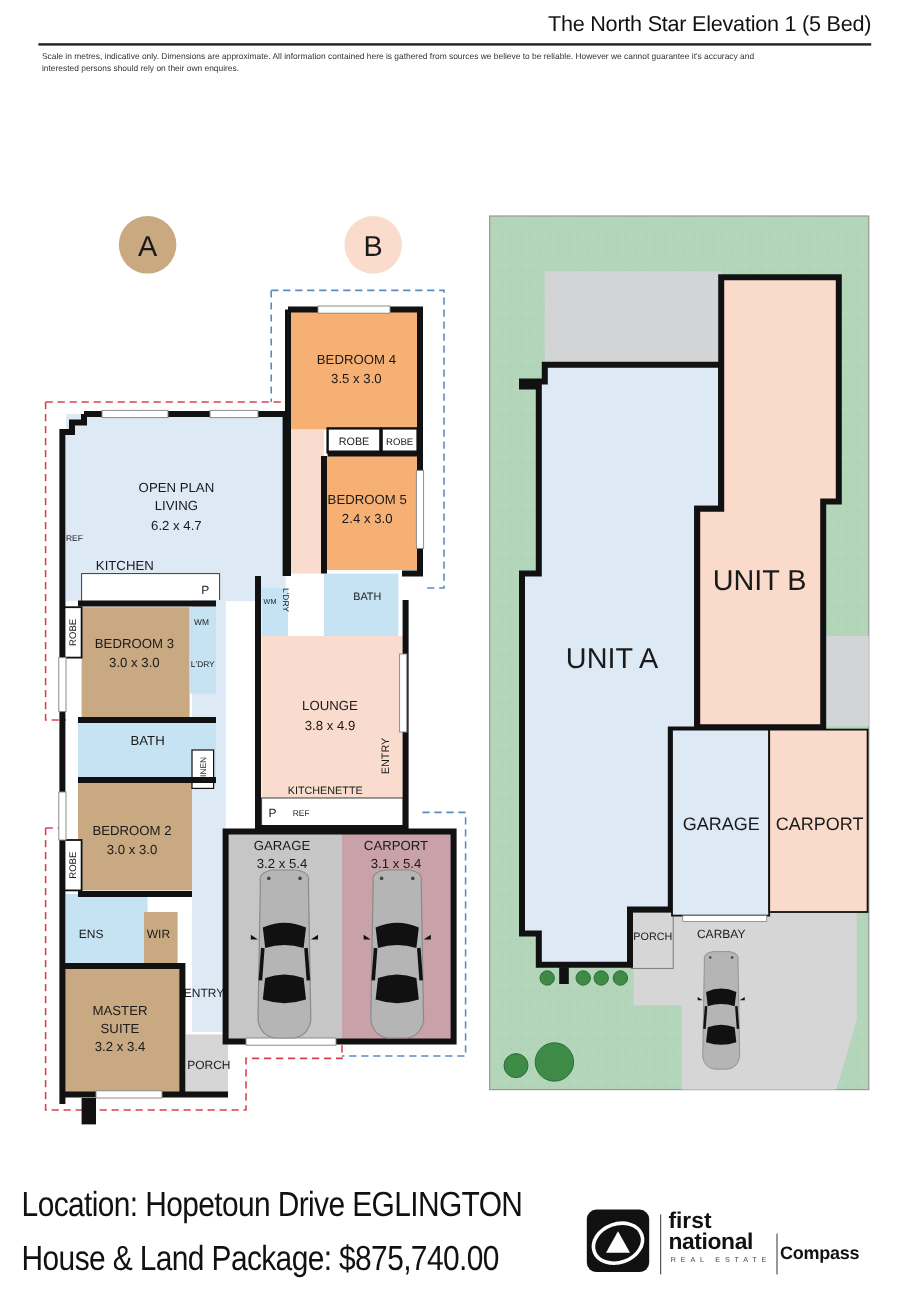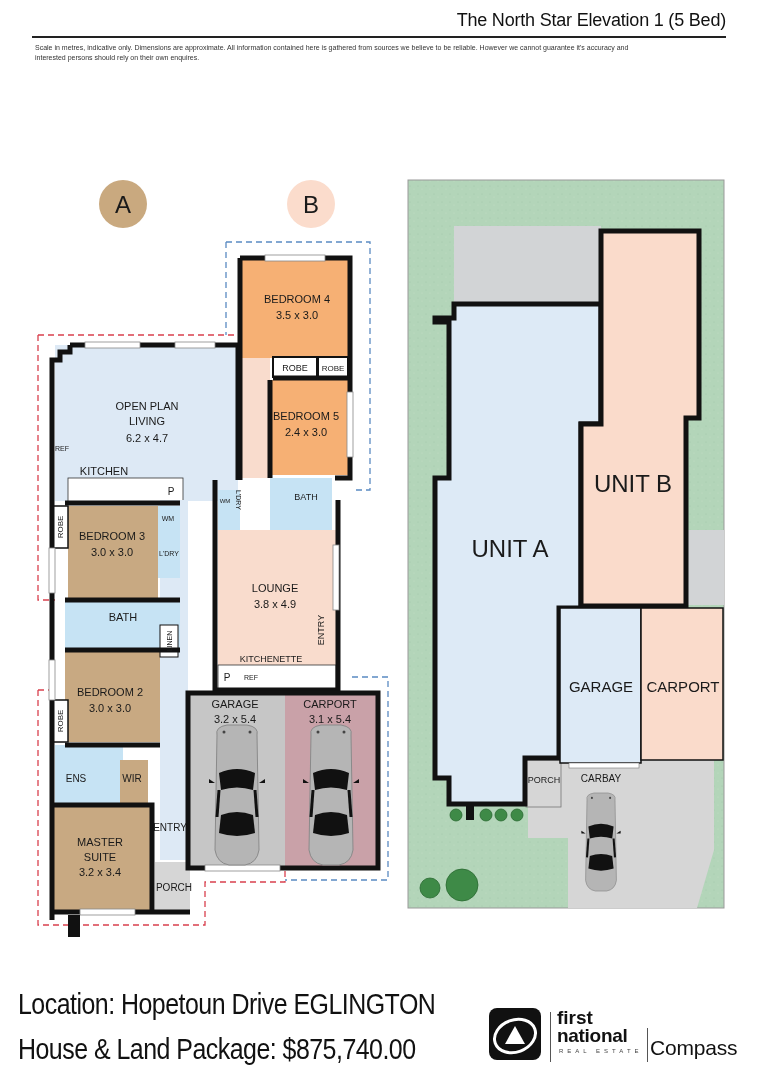--- a/index.html
+++ b/index.html
@@ -10,21 +10,21 @@
   svg { position:absolute; left:0; top:0; }
   .lbl { font-family:"Liberation Sans", sans-serif; fill:#1a1a1a; text-anchor:middle; }
   .footer-line { position:absolute; left:18px; font-family:"Liberation Sans", sans-serif; font-size:29px; letter-spacing:-0.6px; transform:scaleX(0.86); transform-origin:left; white-space:nowrap; }
   .logo-wrap { position:absolute; left:487px; top:1006px; width:260px; height:60px; }
   .logo-box { position:absolute; left:2px; top:2px; width:52px; height:52px; background:#111; border-radius:8px; overflow:hidden; }
   .logo-sep { position:absolute; left:63px; top:6px; width:1px; height:50px; background:#555; }
   .fn-first { position:absolute; left:70px; top:2px; font-size:19px; font-weight:bold; line-height:19px; }
   .fn-national { position:absolute; left:70px; top:19px; font-size:19px; font-weight:bold; line-height:22px; letter-spacing:-0.3px; }
   .fn-re { position:absolute; left:72px; top:42px; font-size:6px; letter-spacing:4px; color:#444; }
   .logo-sep2 { position:absolute; left:160px; top:22px; width:1px; height:34px; background:#555; }
-  .compass { position:absolute; left:163px; top:30px; font-size:21px; font-weight:normal; letter-spacing:-0.2px; }
+  .compass { position:absolute; left:163px; top:30px; font-size:15px; font-weight:bold; letter-spacing:-0.2px; }
 </style>
 </head>
 <body>
 
 <div class="title">The North Star Elevation 1 (5 Bed)</div>
 <div class="rule"></div>
 <div class="disclaimer">Scale in metres, indicative only. Dimensions are approximate. All information contained here is gathered from sources we believe to be reliable. However we cannot guarantee it's accuracy and interested persons should rely on their own enquires.</div>
 
 <svg width="764" height="1080" viewBox="0 0 764 1080">
   <defs>

